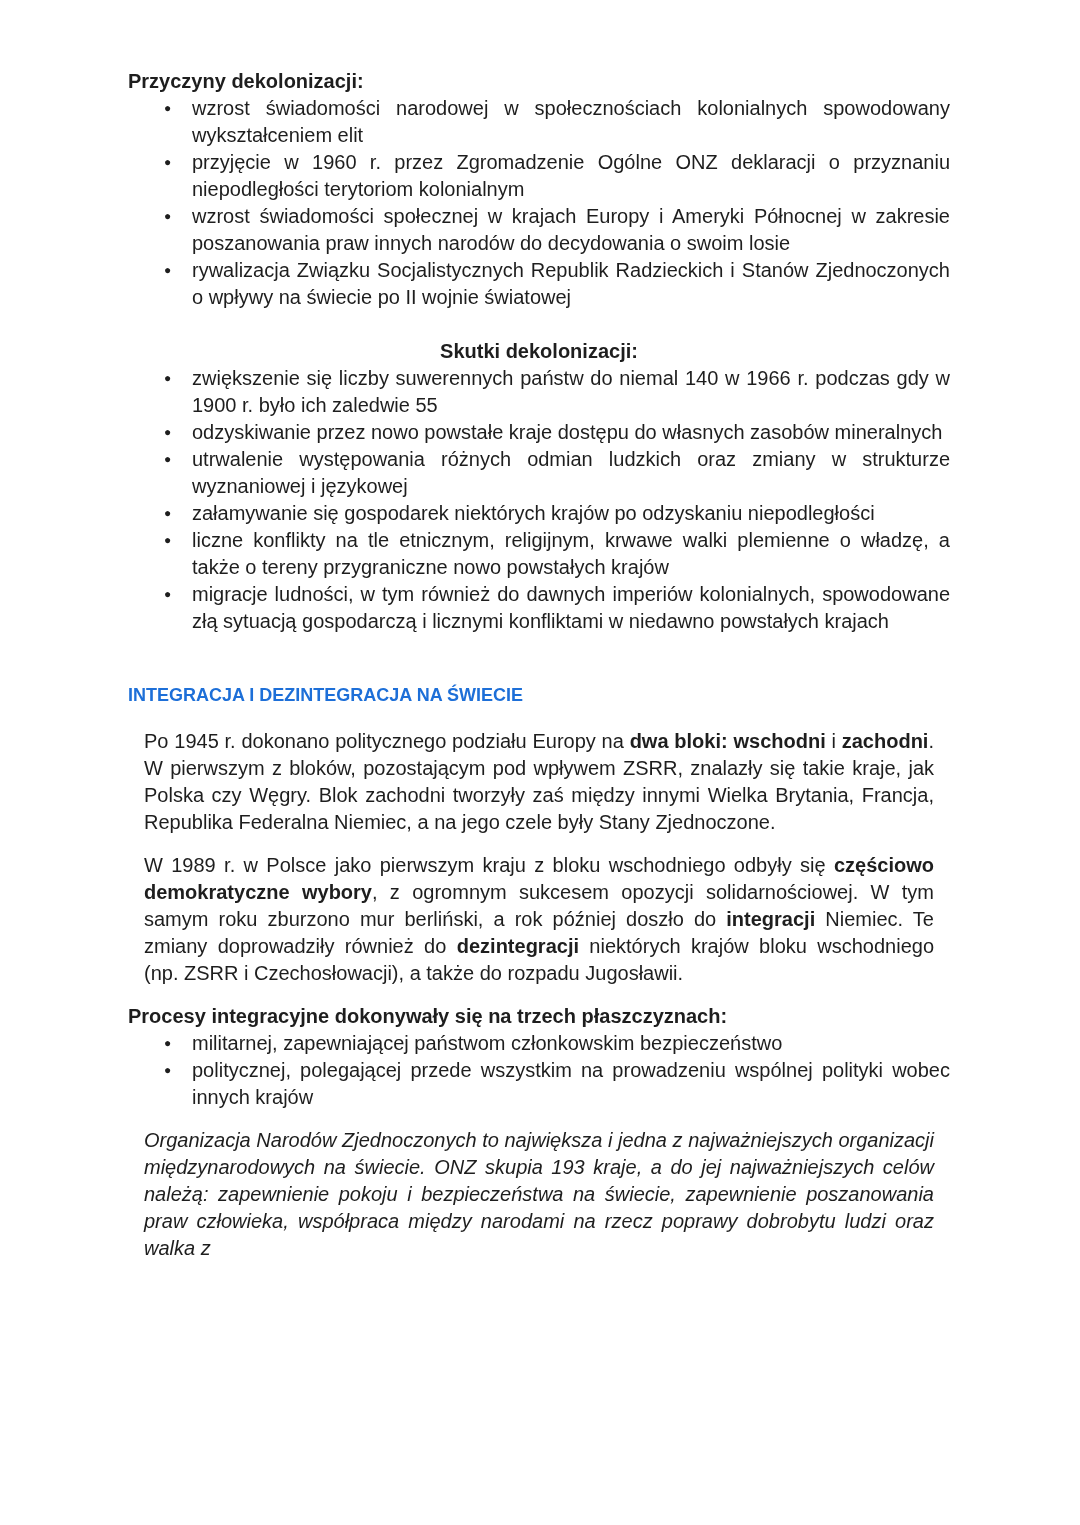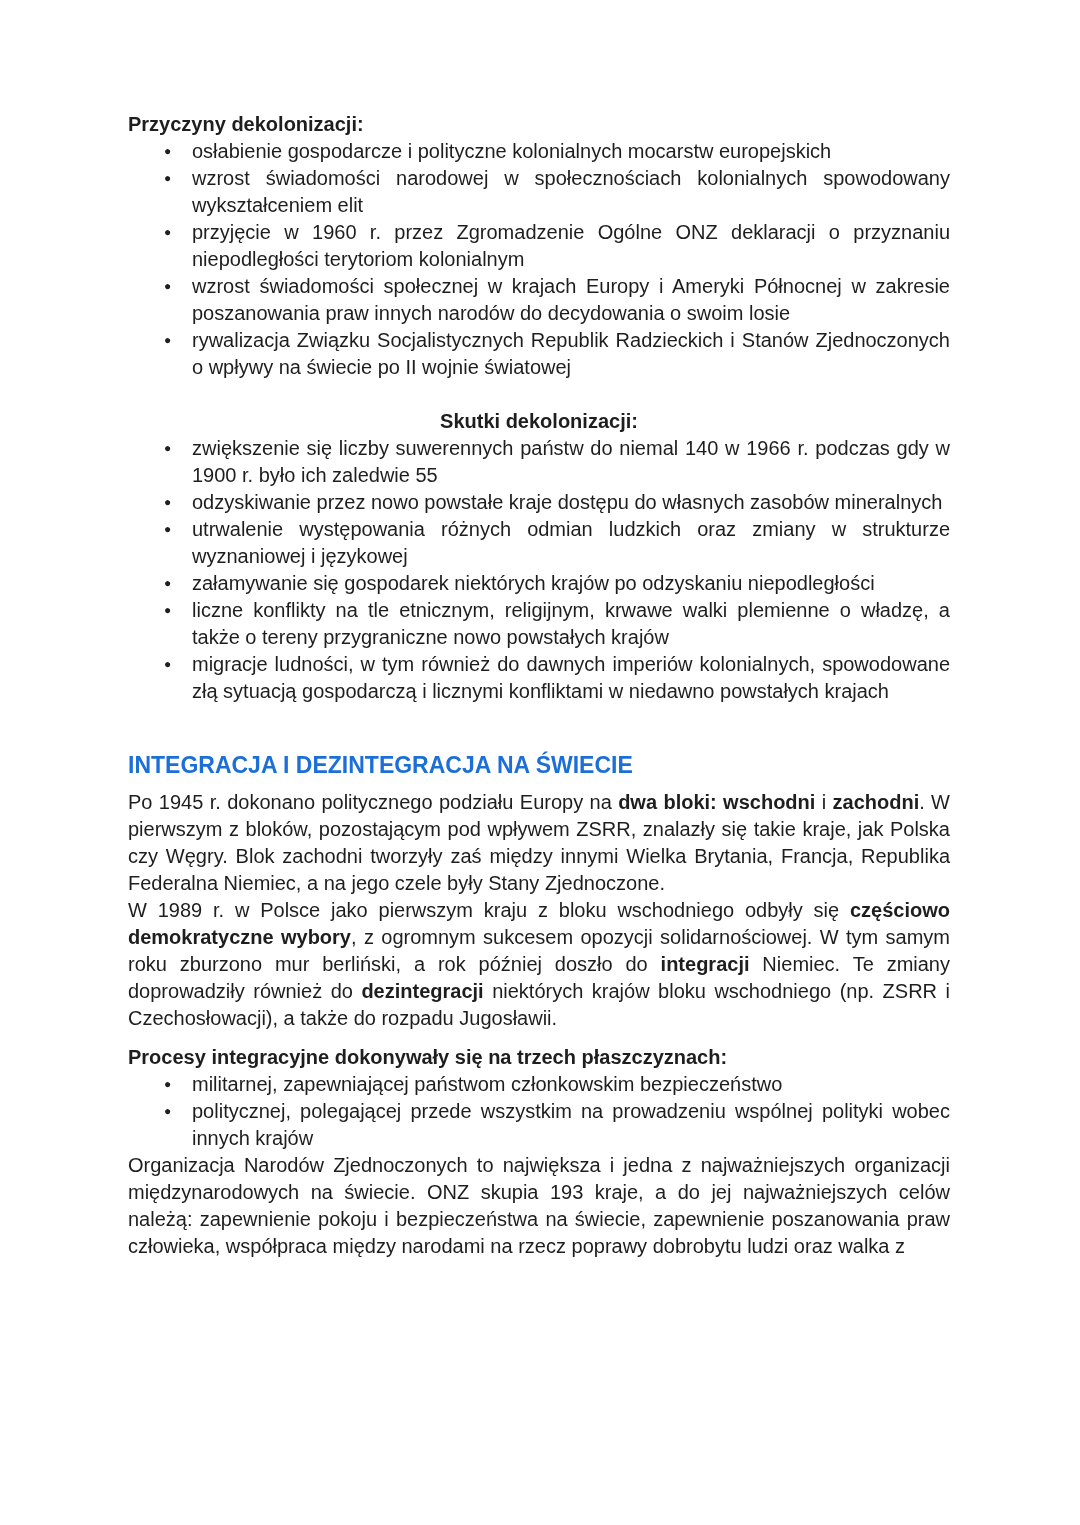--- a/index.html
+++ b/index.html
@@ -7,62 +7,61 @@
   body {
     width: 1080px;
     height: 1525px;
     background: #ffffff;
     font-family: "Liberation Sans", "DejaVu Sans", sans-serif;
     color: var(--text, #1e1e1e);
     font-size: 20px;
     line-height: 27px;
     overflow: hidden;
   }
-  .page { padding: 111px 130px 0 128px; }
+  .page { padding: 68px 130px 0 128px; }
 
   .h {
     font-size: 20px;
     line-height: 27px;
     font-weight: bold;
     margin: 0;
   }
   .gap-skutki  { margin-top: 27px; text-align: center; }
   .gap-procesy { margin-top: 12px; }
-  .gap-onz     { margin-top: 24px; }
+  .gap-onz     { margin-top: 24px; font-style: italic; }
 
   .blue-heading {
     color: var(--accent, #1d6fd8);
-    font-size: 23px;
+    font-size: 18px;
     line-height: 33px;
     font-weight: bold;
     margin: 44px 0 7px 0;
   }
 
-  .para { margin: 0; text-align: justify; }
+  .para { margin: 16px; text-align: justify; }
 
   ul.bullets { margin: 0; padding: 0 0 0 64px; list-style: none; }
   ul.bullets li { text-align: justify; position: relative; }
   ul.bullets li::before {
     content: "●";
     position: absolute;
     left: -28px;
     top: 0;
     font-size: 12px;
     line-height: 27px;
   }
   strong { font-weight: bold; }
 </style>
 </head>
 <body style="background: rgb(255, 255, 255);">
 
 <div class="page">
 
   <h2 class="h">Przyczyny dekolonizacji:</h2>
   <ul class="bullets">
-      <li>osłabienie gospodarcze i polityczne kolonialnych mocarstw europejskich</li>
       <li>wzrost świadomości narodowej w społecznościach kolonialnych spowodowany wykształceniem elit</li>
       <li>przyjęcie w 1960 r. przez Zgromadzenie Ogólne ONZ deklaracji o przyznaniu niepodległości terytoriom kolonialnym</li>
       <li>wzrost świadomości społecznej w krajach Europy i Ameryki Północnej w zakresie poszanowania praw innych narodów do decydowania o swoim losie</li>
       <li>rywalizacja Związku Socjalistycznych Republik Radzieckich i Stanów Zjednoczonych o wpływy na świecie po II wojnie światowej</li>
     </ul>
 
   <h2 class="h gap-skutki">Skutki dekolonizacji:</h2>
   <ul class="bullets">
       <li>zwiększenie się liczby suwerennych państw do niemal 140 w 1966 r. podczas gdy w 1900 r. było ich zaledwie 55</li>
       <li>odzyskiwanie przez nowo powstałe kraje dostępu do własnych zasobów mineralnych</li>

